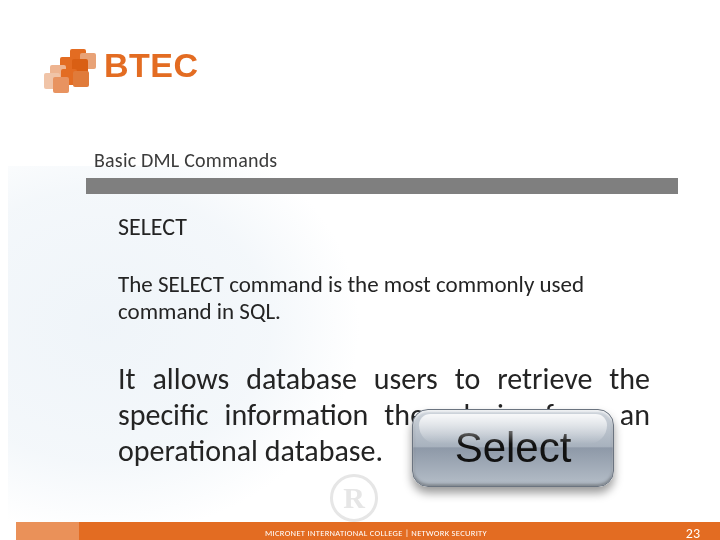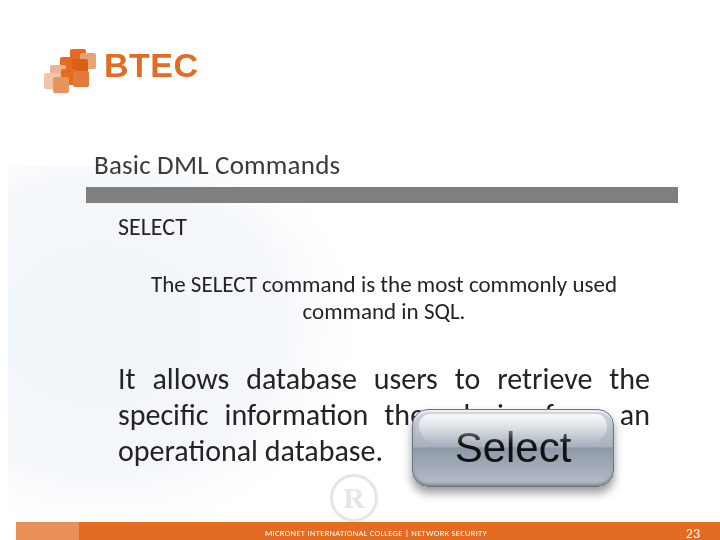--- a/index.html
+++ b/index.html
@@ -7,27 +7,27 @@
   .slide { position: relative; width: 720px; height: 540px; background: #fff; }
 
   
   .logo { position: absolute; top: 14px; left: 20px; display: flex; align-items: center; }
   .logo-dots { width: 46px; height: 38px; position: relative; margin-right: 6px; }
   .logo-dots .d { position: absolute; border-radius: 2px; }
   .logo-text { font-weight: 800; font-size: 34px; letter-spacing: 0.5px; color: #e36c22; font-family: Arial, sans-serif; }
 
   
   .title-wrap { position: absolute; top: 116px; left: 62px; right: 50px; }
-  .title { font-size: 27px; color: #3b3b3b; font-weight: 400; letter-spacing: 0.2px; padding-bottom: 4px; }
+  .title { font-size: 20px; color: #3b3b3b; font-weight: 400; letter-spacing: 0.2px; padding-bottom: 4px; }
   .title-line { height: 1px; background: #7f7f7f; margin-top: 2px; }
 
   
   .body { position: absolute; top: 180px; left: 86px; right: 70px; color: #242424; }
   .h2 { font-size: 24px; margin-bottom: 14px; }
-  .p1 { font-size: 23px; line-height: 1.18; margin-bottom: 20px; text-align: center; }
+  .p1 { font-size: 23px; line-height: 1.18; margin-bottom: 20px; }
   .p2 { font-size: 30px; line-height: 1.2; text-align: justify; }
 
   
   .select-btn-wrap { position: absolute; top: 386px; left: 388px; width: 218px; height: 92px; display:flex; align-items:center; justify-content:center; }
   .select-btn {
     width: 208px; height: 78px;
     border-radius: 16px;
     background: linear-gradient(to bottom, #cfd5dc 0%, #a8b2be 48%, #8e99a8 50%, #b5bec8 100%);
     box-shadow: 0 6px 10px rgba(0,0,0,0.4), inset 0 2px 2px rgba(255,255,255,0.7), inset 0 -2px 3px rgba(0,0,0,0.3);
     border: 1px solid #6b7480;

